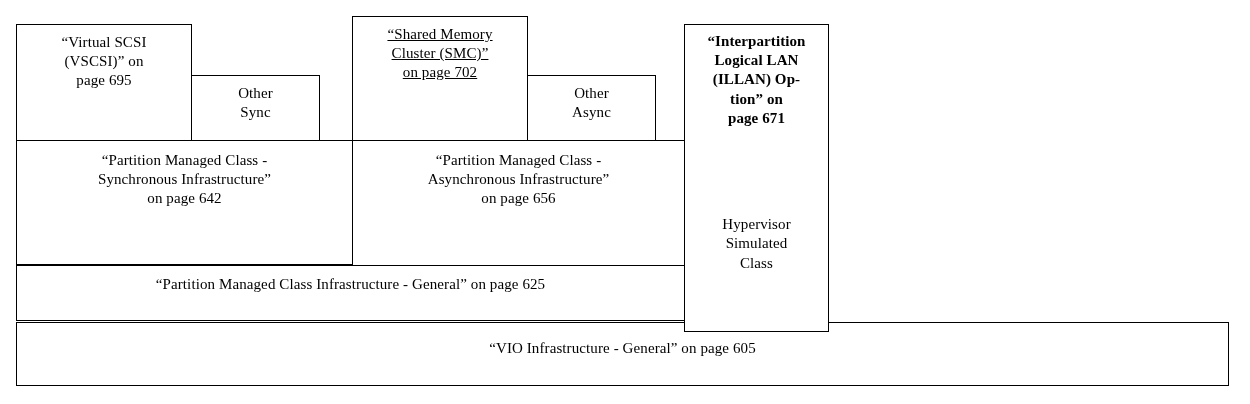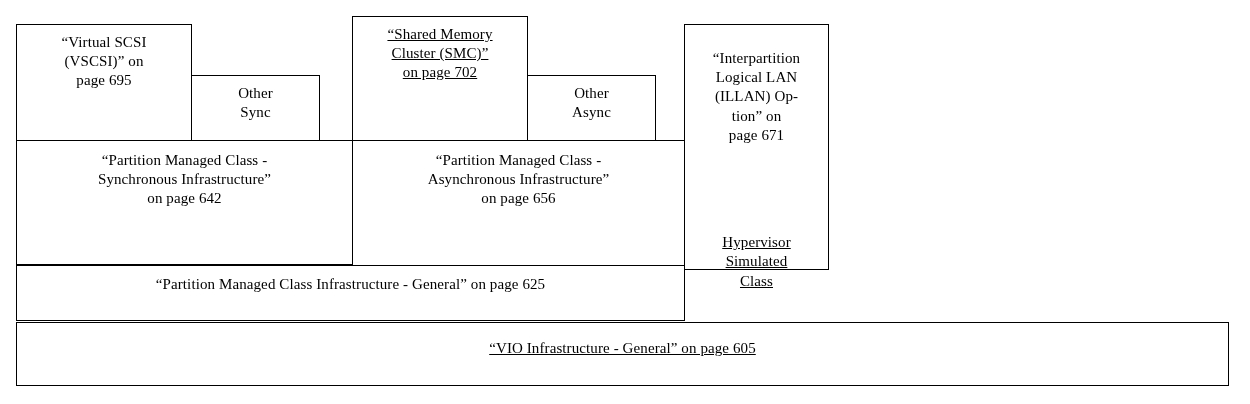--- a/index.html
+++ b/index.html
@@ -44,27 +44,27 @@
   
   .layer-base  { z-index: 1; }
   .layer-mid   { z-index: 2; }
   .layer-top   { z-index: 3; }
 
   
   #box-vscsi        { left: 16px;  top: 24px;  width: 176px; height: 117px; padding-top: 8px; }
   #box-other-sync   { left: 191px; top: 75px;  width: 129px; height: 66px;  padding-top: 8px; }
   #box-smc          { left: 352px; top: 16px;  width: 176px; height: 125px; padding-top: 8px; text-decoration: underline; }
   #box-other-async  { left: 527px; top: 75px;  width: 129px; height: 66px;  padding-top: 8px; }
-  #box-illan        { left: 684px; top: 24px;  width: 145px; height: 246px; padding-top: 24px; }
-  #box-hypervisor   { left: 684px; top: 218px; width: 145px; height: 88px; text-decoration: underline;  }
+  #box-illan        { left: 684px; top: 24px;  width: 145px; height: 308px; padding-top: 7px; font-weight: bold; }
+  #box-hypervisor   { left: 684px; top: 200px; width: 145px; height: 88px;  }
 
   #box-sync         { left: 16px;  top: 140px; width: 337px; height: 125px; padding-top: 10px; }
   #box-async        { left: 352px; top: 140px; width: 333px; height: 126px; padding-top: 10px; }
   #box-pmc-general  { left: 16px;  top: 265px; width: 669px; height: 56px;  padding-top: 9px; font-family: Liberation Serif, serif; }
-  #box-vio-general  { left: 16px;  top: 322px; width: 1213px; height: 64px; padding-top: 16px; text-decoration: underline; }
+  #box-vio-general  { left: 16px;  top: 322px; width: 1213px; height: 64px; padding-top: 16px; }
 
   
   #box-hypervisor {
     border: none;
     background: transparent;
     align-items: center;
   }
 </style>
 </head>
 <body>

